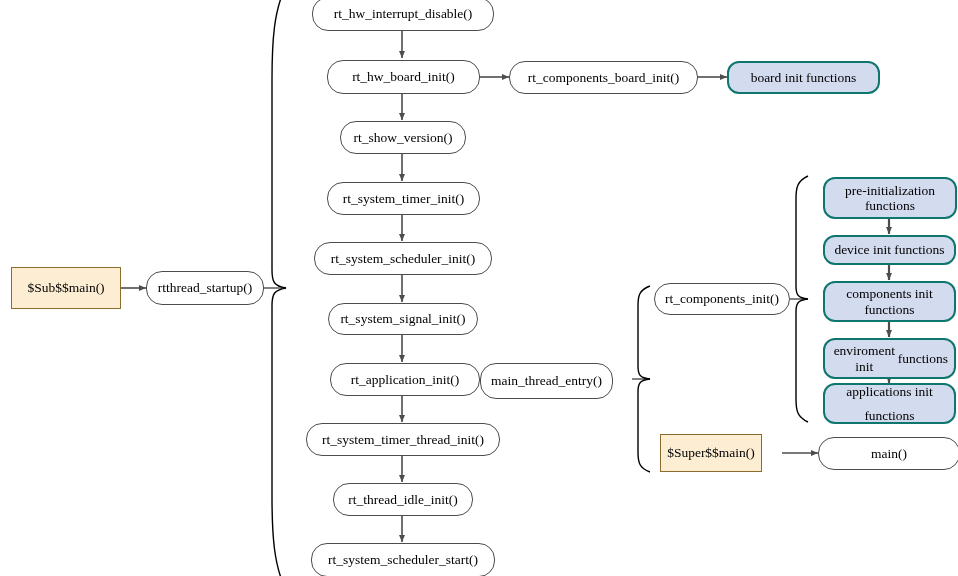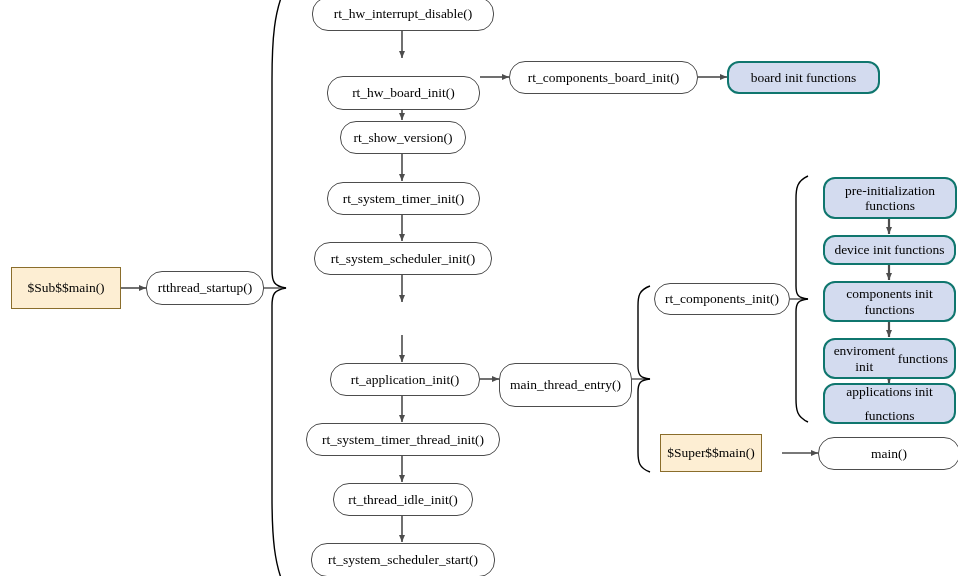--- a/index.html
+++ b/index.html
@@ -118,36 +118,39 @@
   </div>
 
   <div class="node rounded" style="left:146px; top:271px; width:118px; height:34px;">
     <span>rtthread_startup()</span>
   </div>
 
   <div class="node rounded" style="left:312px; top:-3px; width:182px; height:34px;">
     <span>rt_hw_interrupt_disable()</span>
   </div>
 
-  <div class="node rounded" style="left:327px; top:76px; width:153px; height:34px;">
+  <div class="node rounded" style="left:327px; top:60px; width:153px; height:34px;">
     <span>rt_hw_board_init()</span>
   </div>
 
   <div class="node rounded" style="left:340px; top:121px; width:126px; height:33px;">
     <span>rt_show_version()</span>
   </div>
 
   <div class="node rounded" style="left:327px; top:182px; width:153px; height:33px;">
     <span>rt_system_timer_init()</span>
   </div>
 
   <div class="node rounded" style="left:314px; top:242px; width:178px; height:33px;">
     <span>rt_system_scheduler_init()</span>
   </div>
 
+  <div class="node rounded" style="left:328px; top:303px; width:150px; height:32px;">
+    <span>rt_system_signal_init()</span>
+  </div>
 
   <div class="node rounded" style="left:330px; top:363px; width:150px; height:33px;">
     <span>rt_application_init()</span>
   </div>
 
   <div class="node rounded" style="left:306px; top:423px; width:194px; height:33px;">
     <span>rt_system_timer_thread_init()</span>
   </div>
 
   <div class="node rounded" style="left:333px; top:483px; width:140px; height:33px;">
@@ -159,21 +162,21 @@
   </div>
 
   <div class="node rounded" style="left:509px; top:61px; width:189px; height:33px;">
     <span>rt_components_board_init()</span>
   </div>
 
   <div class="node rounded blue" style="left:727px; top:61px; width:153px; height:33px;">
     <span>board init functions</span>
   </div>
 
-  <div class="node rounded" style="left:499px; top:363px; width:133px; height:44px;">
+  <div class="node rounded" style="left:480px; top:363px; width:133px; height:36px;">
     <span>main_thread_entry()</span>
   </div>
 
   <div class="node rounded" style="left:654px; top:283px; width:136px; height:32px;">
     <span>rt_components_init()</span>
   </div>
 
   <div class="node yellow" style="left:660px; top:434px; width:102px; height:38px;">
     <span>$Super$$main()</span>
   </div>

